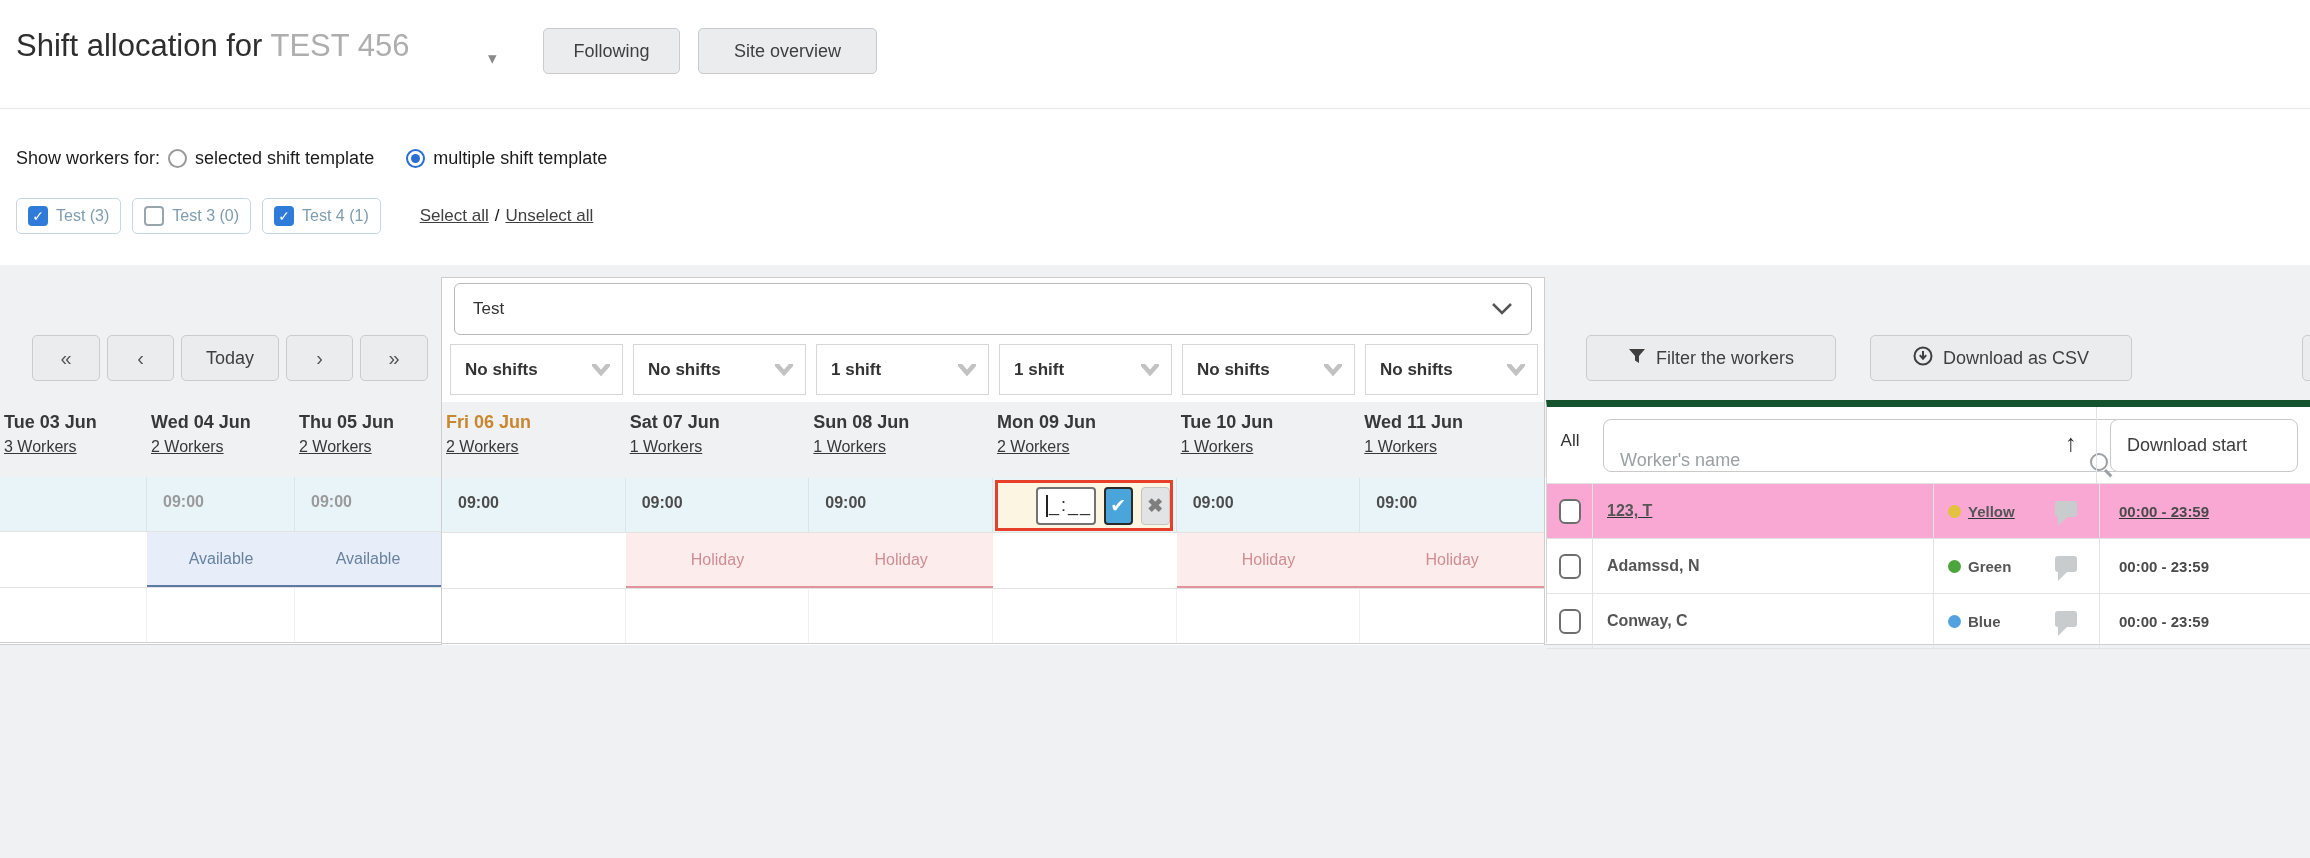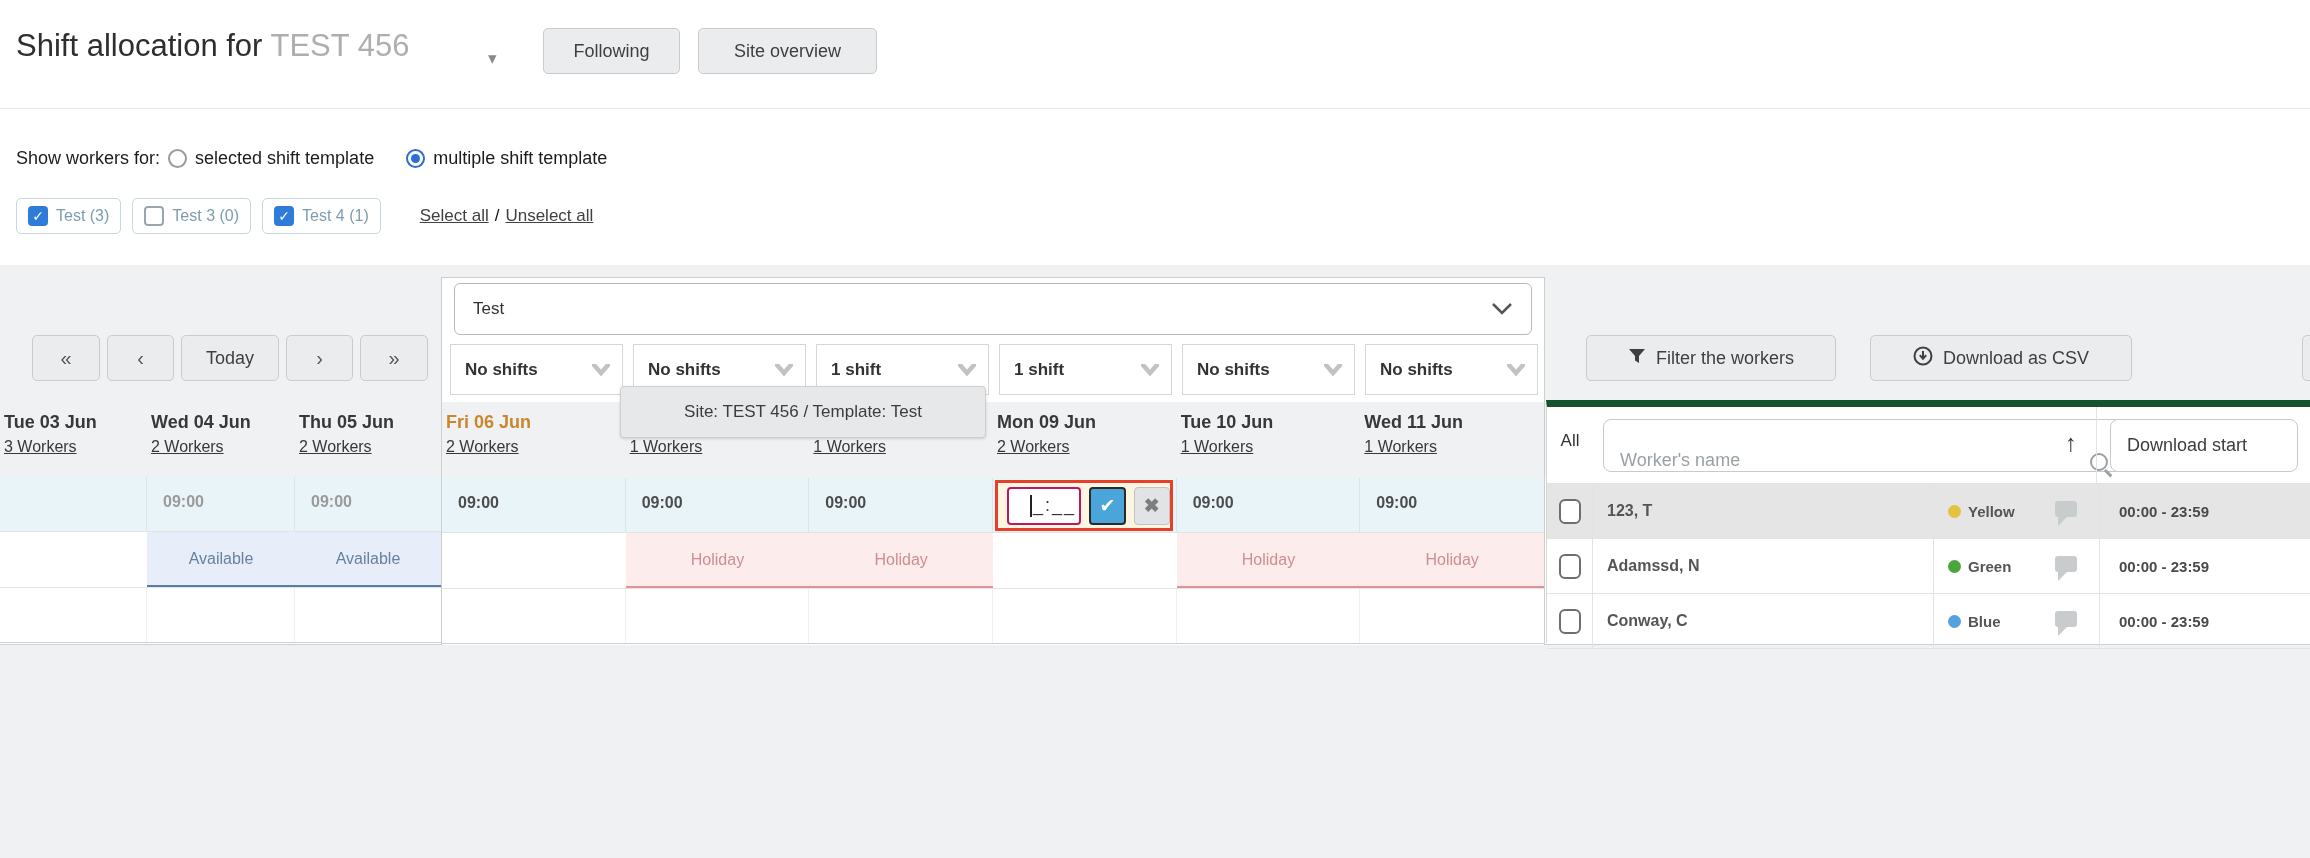--- a/index.html
+++ b/index.html
@@ -91,22 +91,22 @@
   
   .left-heads { position:absolute; left:0; top:402px; width:441px; height:75px; display:flex; }
   .left-rows  { position:absolute; left:0; top:477px; width:441px; }
   .lw0 { width:147px; } .lw1 { width:148px; } .lw2 { width:146px; }
   .pw  { width:183.66px; }
   .colsep { border-right:1px solid rgba(0,0,0,0.06); }
 
   
   .edit-cell { position:absolute; left:2px; top:2px; right:3px; bottom:1px; border:3px solid #e7402a;
                background:#fcf5e1; display:flex; align-items:center; gap:8px; padding-left:9px; }
-  .time-input { width:80px; height:38px; background:#fff; border:2px solid #be185d; border-radius:4px;
-                display:flex; align-items:center; padding-left:21px; cursor:text; }
+  .time-input { width:80px; height:38px; background:#fff; border:2px solid #737373; border-radius:4px;
+                display:flex; align-items:center; padding-left:8px; cursor:text;margin-left:29px; }
   .caret { width:2px; height:22px; background:#222; margin-right:1px; }
   .mask-text { font-size:18px; color:#333; letter-spacing:2px; }
   .confirm-btn { width:40px; height:38px; background:#4aa6da; border:2px solid #2a2a2a; border-radius:4px;
                  color:#fff; font-size:19px; display:flex; align-items:center; justify-content:center; cursor:pointer; }
   .cancel-btn  { width:40px; height:38px; background:#e2e3e4; border:1px solid #c3c3c3; border-radius:4px;
                  color:#7e7e7e; font-size:19px; font-weight:bold; display:flex; align-items:center; justify-content:center; cursor:pointer; }
 
   
   .tooltip { position:absolute; left:620px; top:386px; width:366px; height:52px; background:#e7e8e9;
              border:1px solid #cfcfcf; border-radius:4px; box-shadow:0 1px 3px rgba(0,0,0,0.15);
@@ -122,21 +122,21 @@
   .wp-search input { border:none; outline:none; flex:1; font-size:18px; color:#333; font-family:inherit; background:transparent; }
   .wp-search input::placeholder { color:#9aa0a4; }
   .mag { position:relative; width:18px; height:18px; border:2px solid #9aa0a4; border-radius:50%; flex:none; }
   .mag::after { content:""; position:absolute; left:14px; top:14px; width:9px; height:2.5px; background:#9aa0a4; transform:rotate(45deg); transform-origin:0 0; }
   .wp-sort { position:absolute; left:518px; top:22px; font-size:24px; font-weight:bold; color:#2d2d2d; cursor:pointer; }
   .wp-divider { position:absolute; left:549px; top:0; width:1px; height:77px; background:#e3e3e3; }
   .wp-preferred { position:absolute; left:563px; top:12px; width:188px; height:53px; border:1px solid #c9c9c9; border-radius:8px;
                   display:flex; align-items:center; padding-left:16px; font-size:18px; color:#3d3d3d; background:#fff; white-space:nowrap; overflow:hidden; }
 
   .w-row { display:flex; height:55px; border-bottom:1px solid #e3e3e3; align-items:stretch; }
-  .w-row.hl { background:#e5e5e5; }
+  .w-row.hl { background:#f9a8d4;text-decoration:underline; }
   .w-cb-col { width:46px; border-right:1px solid #e3e3e3; display:flex; align-items:center; justify-content:center; }
   .w-cb { width:22px; height:25px; border:2px solid #6e6e6e; border-radius:6px; background:#fff; cursor:pointer; }
   .w-name-col { width:340px; display:flex; align-items:center; padding-left:14px; font-size:16px; font-weight:bold; color:#555; }
   .w-color-col { width:167px; border-left:1px solid #e3e3e3; border-right:1px solid #e3e3e3; display:flex; align-items:center; padding-left:14px; position:relative; }
   .dot { width:13px; height:13px; border-radius:50%; margin-right:7px; flex:none; }
   .w-color-label { font-size:15px; font-weight:bold; color:#555; }
   .bubble { position:absolute; right:22px; top:17px; width:22px; height:16px; background:#c9cccd; border-radius:3px; cursor:pointer; }
   .bubble::after { content:""; position:absolute; left:3px; top:15px; border:5px solid transparent; border-top-color:#c9cccd; border-left-color:#c9cccd; }
   .w-time-col { flex:1; display:flex; align-items:center; padding-left:19px; font-size:15px; font-weight:bold; color:#4a4a4a; }
 
@@ -394,21 +394,20 @@
         <div class="gcell pw colsep"></div>
         <div class="gcell pw colsep"></div>
         <div class="gcell pw colsep"></div>
         <div class="gcell pw colsep"></div>
         <div class="gcell pw colsep"></div>
         <div class="gcell pw"></div>
       </div>
     </div>
   </div>
 
-  <div class="tooltip">Site: TEST 456 / Template: Test</div>
 
   <div class="workers-panel">
     <div class="wp-header">
       <div class="wp-all">All</div>
       <div class="wp-search">
         <input type="text" placeholder="Worker's name" style="">
         <span class="mag"></span>
       </div>
       <span class="wp-sort">↑</span>
       <div class="wp-divider"></div>

